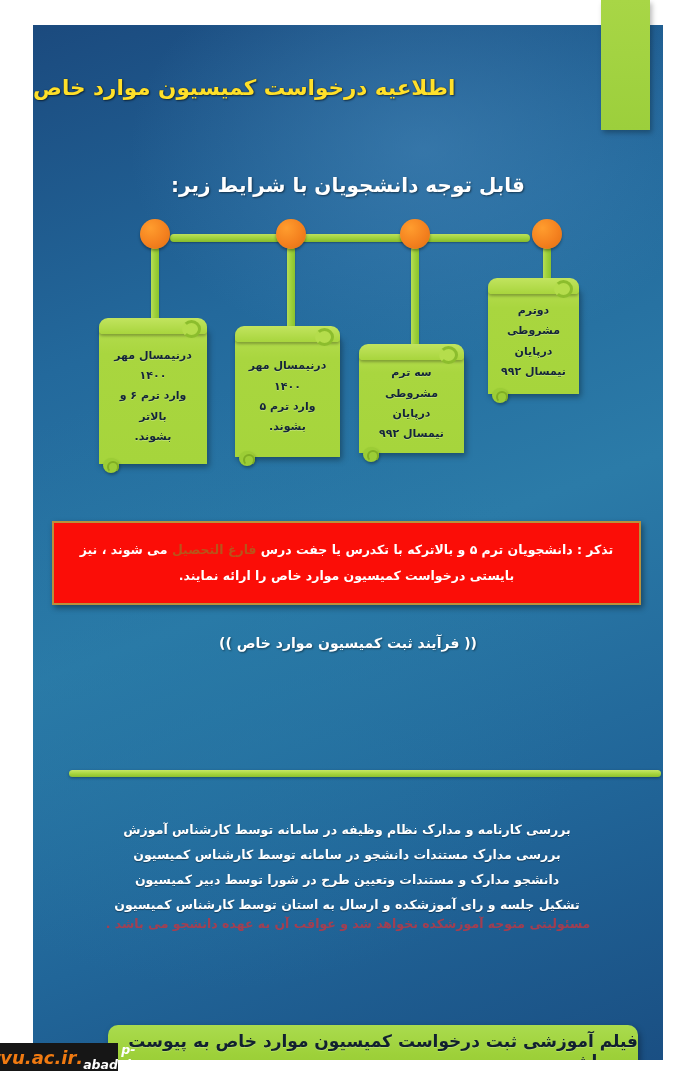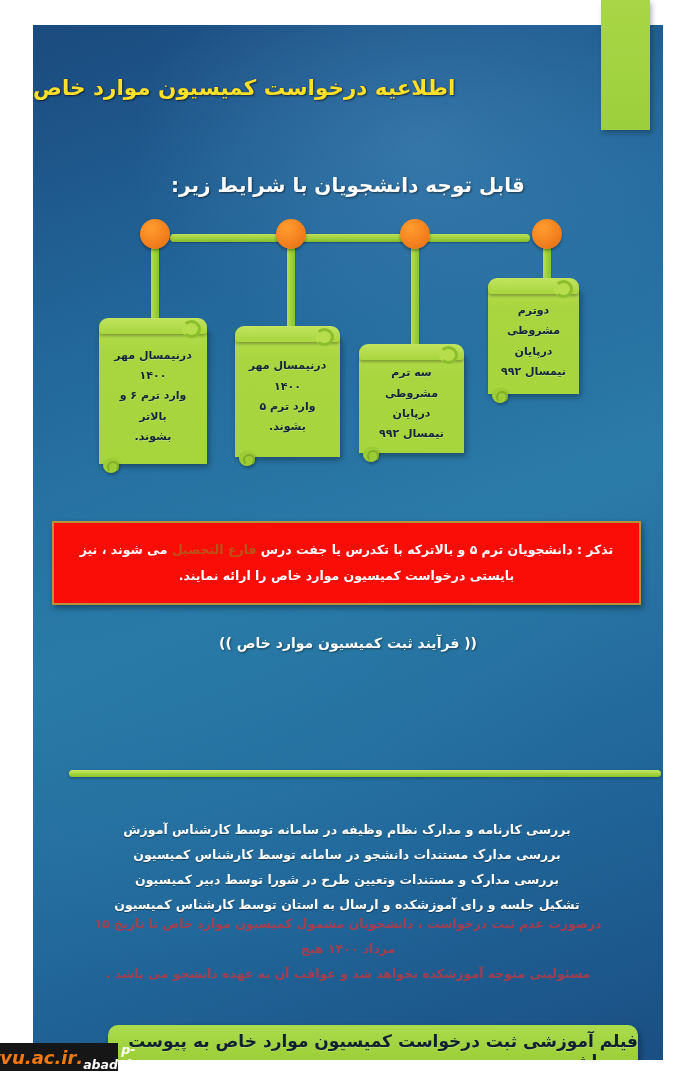--- a/index.html
+++ b/index.html
@@ -240,26 +240,25 @@
 
   <div class="proc-title">(( فرآیند ثبت کمیسیون موارد خاص ))</div>
 
 
 
   <div id="divider"></div>
 
   <ul id="steps">
     <li>بررسی کارنامه و مدارک نظام وظیفه در سامانه توسط کارشناس آموزش</li>
     <li>بررسی مدارک مستندات دانشجو در سامانه توسط کارشناس کمیسیون</li>
-    <li>بررسی مدارک و مستندات وتعیین طرح در شورا توسط دبیر کمیسیون</li>
+    <li>دانشجو مدارک و مستندات وتعیین طرح در شورا توسط دبیر کمیسیون</li>
     <li>تشکیل جلسه و رای آموزشکده و ارسال به استان توسط کارشناس کمیسیون</li>
   </ul>
 
   <div id="deadline">
-    <div>درصورت عدم ثبت درخواست ، دانشجویان مشمول کمیسیون موارد خاص تا تاریخ ۱۵ مرداد ۱۴۰۰ هیچ</div>
     <div>مسئولیتی متوجه آموزشکده نخواهد شد و عواقب آن به عهده دانشجو می باشد .</div>
   </div>
 
   <div id="footer-bar">
     <span>فیلم آموزشی ثبت درخواست کمیسیون موارد خاص به پیوست  می باشد</span>
   </div>
 
 </div>
 
 <div id="accent-bar"></div>

